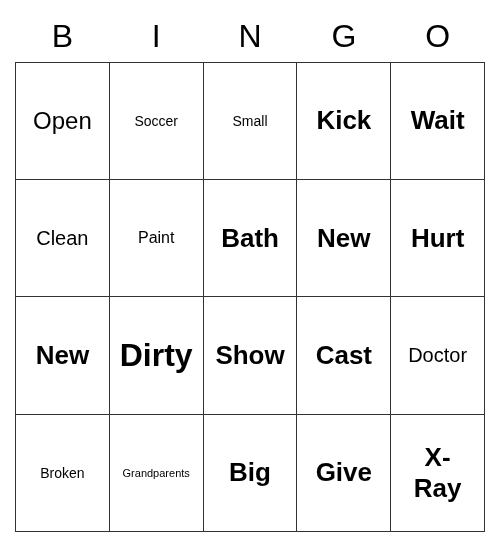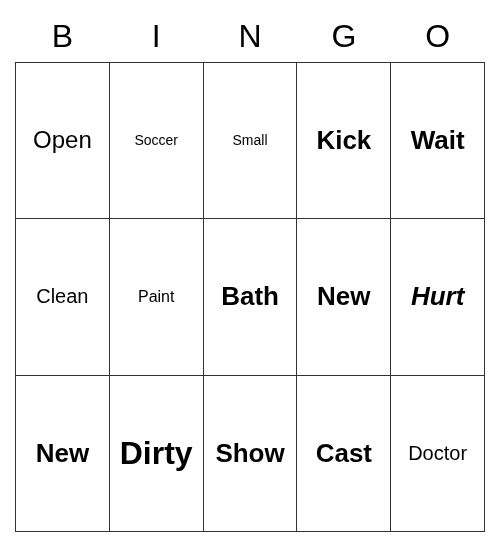--- a/index.html
+++ b/index.html
@@ -64,23 +64,30 @@
         <td style="font-size: 14px; font-weight: normal;">Soccer</td>
         <td style="font-size: 14px; font-weight: normal;">Small</td>
         <td style="font-size: 26px; font-weight: bold;">Kick</td>
         <td style="font-size: 26px; font-weight: bold; text-align: center;">Wait</td>
       </tr>
       <tr>
         <td style="font-size: 20px; font-weight: normal;">Clean</td>
         <td style="font-size: 16px; font-weight: normal;">Paint</td>
         <td style="font-size: 26px; font-weight: bold;">Bath</td>
         <td style="font-size: 26px; font-weight: bold;">New</td>
-        <td style="font-size: 26px; font-weight: bold; font-style: italic;">Hurt</td>
+        <td style="font-size: 26px; font-weight: bold;">Hurt</td>
       </tr>
       <tr>
         <td style="font-size: 26px; font-weight: bold;">New</td>
         <td style="font-size: 32px; font-weight: bold; text-align: center;">Dirty</td>
         <td style="font-size: 26px; font-weight: bold;">Show</td>
         <td style="font-size: 26px; font-weight: bold;">Cast</td>
         <td style="font-size: 20px; font-weight: normal;">Doctor</td>
       </tr>
+      <tr>
+        <td style="font-size: 14px; font-weight: normal;">Broken</td>
+        <td style="font-size: 11px; font-weight: normal;">Grandparents</td>
+        <td style="font-size: 26px; font-weight: bold;">Big</td>
+        <td style="font-size: 26px; font-weight: bold;">Give</td>
+        <td style="font-size: 26px; font-weight: bold;">X-<br>Ray</td>
+      </tr>
     </tbody>
 </table>
 
 </body></html>

